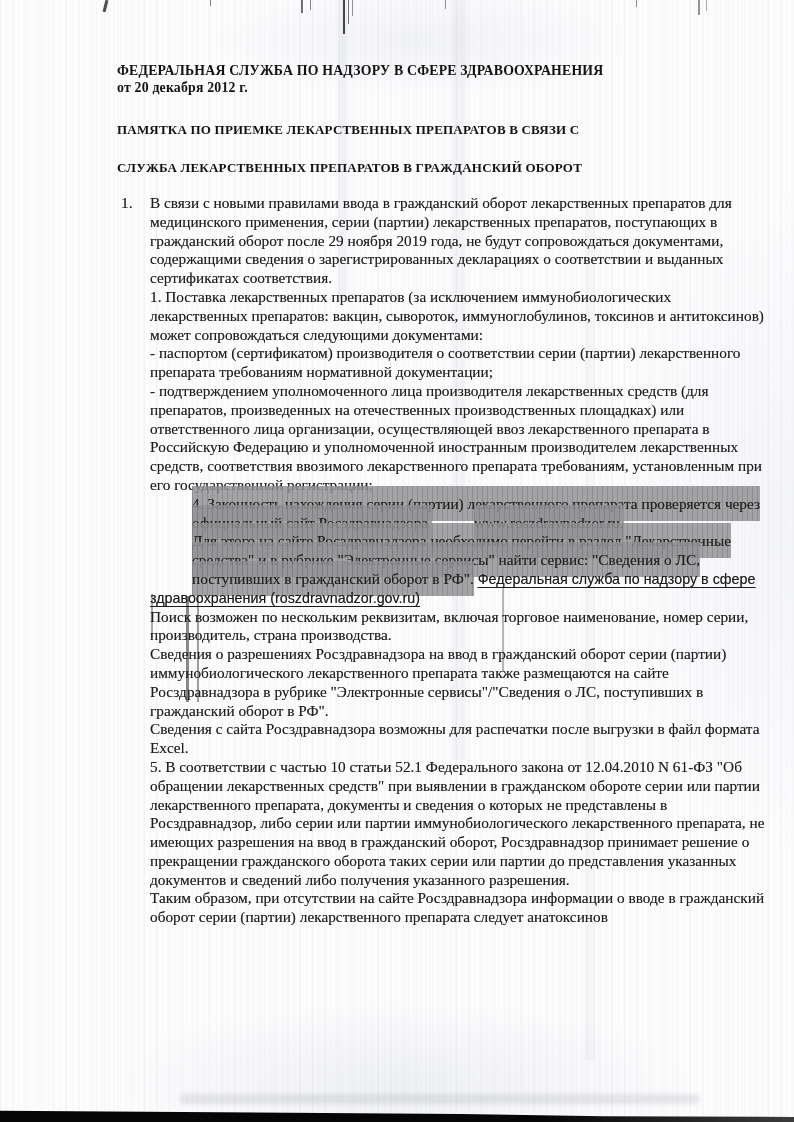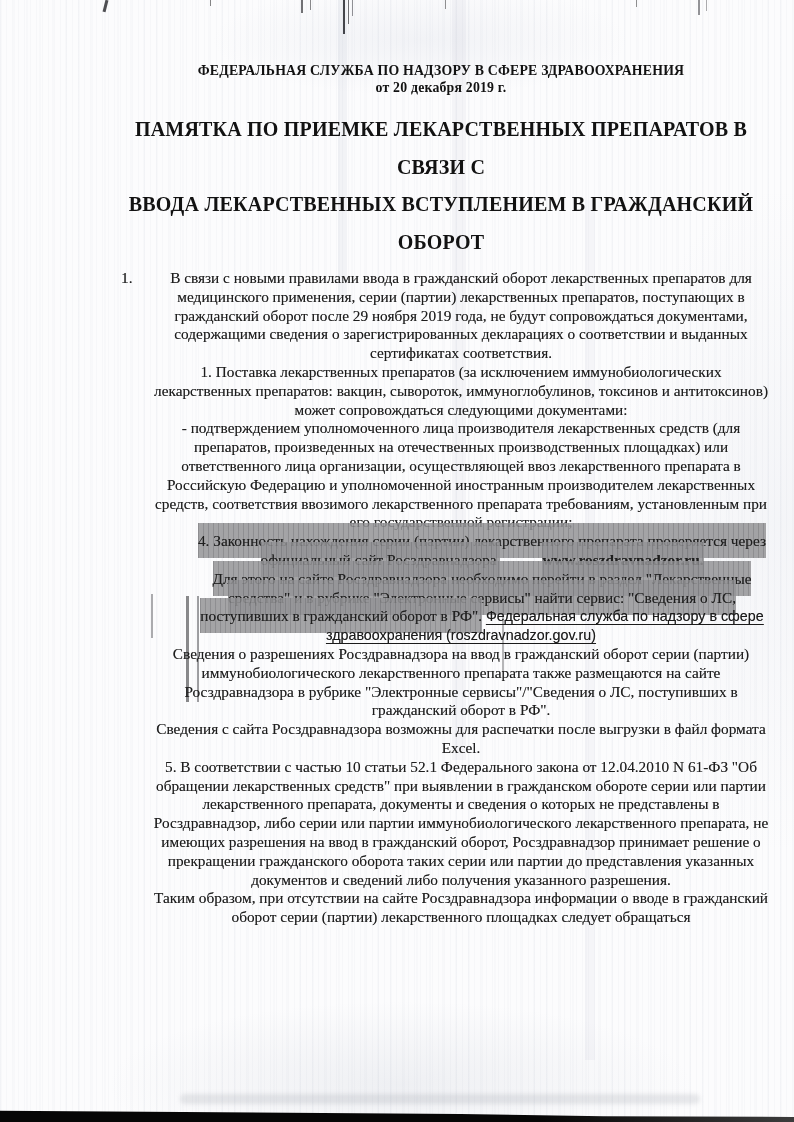--- a/index.html
+++ b/index.html
@@ -11,35 +11,35 @@
     background:
       radial-gradient(ellipse 300px 80px at 420px 40px, rgba(150,160,185,.10), transparent 70%),
       radial-gradient(ellipse 240px 480px at 780px 520px, rgba(150,160,185,.08), transparent 70%),
       radial-gradient(ellipse 420px 120px at 400px 1085px, rgba(140,150,170,.12), transparent 70%),
       repeating-linear-gradient(90deg, rgba(100,115,145,.035) 0 1px, transparent 1px 6px),
       repeating-linear-gradient(90deg, rgba(100,115,145,.028) 0 2px, transparent 2px 13px),
       #fcfcfd;
     font-family:"Liberation Serif","DejaVu Serif",serif;
     color:#1e1e1e;
   }
-  .content{position:absolute;left:117px;top:62px;width:648px;text-align:center;}
+  .content{position:absolute;left:117px;top:62px;width:648px;}
   .doc-header{font-weight:bold;font-size:13.8px;line-height:17px;color:#121212;letter-spacing:.2px;}
-  .doc-title{margin:15px 0 0 0;font-weight:bold;font-size:20px;line-height:37.5px;color:#121212;letter-spacing:.2px;}
+  .doc-title{margin:15px 0 0 0;font-weight:bold;font-size:13px;line-height:37.5px;color:#121212;letter-spacing:.2px;}
   .doc-body{margin:8px 0 0 33px;width:622px;font-size:15.3px;line-height:18.8px;text-shadow:0 0 .5px rgba(40,40,40,.55);}
   .para{margin:0;}
   .item1{position:relative;}
   .item1 .marker{position:absolute;left:-29px;top:0;}
   .hl{
     background-color:rgba(148,148,150,.85);
     background-image:repeating-linear-gradient(90deg, rgba(30,30,36,.16) 0 1px, transparent 1px 5px);
     -webkit-box-decoration-break:clone;box-decoration-break:clone;
     padding:9px 0;
     margin-left:42px;
   }
-  .url-bold{font-weight:bold;}
+  .url-bold{font-weight:normal;}
   .doc-link{
     font-family:"Liberation Sans","DejaVu Sans",sans-serif;
     font-size:14.3px;color:#1b1b1b;
     text-decoration:underline;
     text-decoration-thickness:1.4px;
     text-underline-offset:2.5px;
     cursor:pointer;
   }
   
   .art{position:absolute;pointer-events:none;}
@@ -75,37 +75,39 @@
 
   <div class="art streak" style="left:151px;top:594px;width:2px;height:44px;opacity:.35;"></div>
   <div class="art streak" style="left:186px;top:596px;width:3px;height:106px;opacity:.5;"></div>
   <div class="art streak" style="left:197px;top:596px;width:2px;height:106px;opacity:.4;"></div>
   <div class="art streak" style="left:502px;top:588px;width:2px;height:84px;opacity:.3;"></div>
 
   <div class="content">
 
     <div class="doc-header">
       <div>ФЕДЕРАЛЬНАЯ СЛУЖБА ПО НАДЗОРУ В СФЕРЕ ЗДРАВООХРАНЕНИЯ</div>
-      <div>от 20 декабря 2019 г.</div>
+      <div>от 20 декабря 2012 г.</div>
     </div>
 
     <div class="doc-title">
       <div>ПАМЯТКА ПО ПРИЕМКЕ ЛЕКАРСТВЕННЫХ ПРЕПАРАТОВ В СВЯЗИ С</div>
-      <div>ВВОДА ЛЕКАРСТВЕННЫХ ВСТУПЛЕНИЕМ В ГРАЖДАНСКИЙ ОБОРОТ</div>
+      <div>СЛУЖБА ЛЕКАРСТВЕННЫХ ПРЕПАРАТОВ В ГРАЖДАНСКИЙ ОБОРОТ</div>
     </div>
 
     <div class="doc-body">
       <p class="para item1"><span class="marker">1.</span><span>В связи с новыми правилами ввода в гражданский оборот лекарственных препаратов для медицинского применения, серии (партии) лекарственных препаратов, поступающих в гражданский оборот после 29 ноября 2019 года, не будут сопровождаться документами, содержащими сведения о зарегистрированных декларациях о соответствии и выданных сертификатах соответствия.</span></p>
       <p class="para">1. Поставка лекарственных препаратов (за исключением иммунобиологических лекарственных препаратов: вакцин, сывороток, иммуноглобулинов, токсинов и антитоксинов) может сопровождаться следующими документами:</p>
+      <p class="para">- паспортом (сертификатом) производителя о соответствии серии (партии) лекарственного препарата требованиям нормативной документации;</p>
       <p class="para">- подтверждением уполномоченного лица производителя лекарственных средств (для препаратов, произведенных на отечественных производственных площадках) или ответственного лица организации, осуществляющей ввоз лекарственного препарата в Российскую Федерацию и уполномоченной иностранным производителем лекарственных средств, соответствия ввозимого лекарственного препарата требованиям, установленным при его государственной регистрации;</p>
       <p class="para"><span class="hl">4. Законность нахождения серии (партии) лекарственного препарата проверяется через официальный сайт Росздравнадзора </span><span class="hl url-bold">www.roszdravnadzor.ru.</span><br><span class="hl">Для этого на сайте Росздравнадзора необходимо перейти в раздел "Лекарственные средства" и в рубрике "Электронные сервисы" найти сервис: "Сведения о ЛС, поступивших в гражданский оборот в РФ".</span> <a class="doc-link">Федеральная служба по надзору в сфере здравоохранения (roszdravnadzor.gov.ru)</a></p>
+      <p class="para">Поиск возможен по нескольким реквизитам, включая торговое наименование, номер серии, производитель, страна производства.</p>
       <p class="para">Сведения о разрешениях Росздравнадзора на ввод в гражданский оборот серии (партии) иммунобиологического лекарственного препарата также размещаются на сайте Росздравнадзора в рубрике "Электронные сервисы"/"Сведения о ЛС, поступивших в гражданский оборот в РФ".</p>
       <p class="para">Сведения с сайта Росздравнадзора возможны для распечатки после выгрузки в файл формата Excel.</p>
       <p class="para">5. В соответствии с частью 10 статьи 52.1 Федерального закона от 12.04.2010 N 61-ФЗ "Об обращении лекарственных средств" при выявлении в гражданском обороте серии или партии лекарственного препарата, документы и сведения о которых не представлены в Росздравнадзор, либо серии или партии иммунобиологического лекарственного препарата, не имеющих разрешения на ввод в гражданский оборот, Росздравнадзор принимает решение о прекращении гражданского оборота таких серии или партии до представления указанных документов и сведений либо получения указанного разрешения.</p>
-      <p class="para">Таким образом, при отсутствии на сайте Росздравнадзора информации о вводе в гражданский оборот серии (партии) лекарственного площадках следует обращаться</p>
+      <p class="para">Таким образом, при отсутствии на сайте Росздравнадзора информации о вводе в гражданский оборот серии (партии) лекарственного препарата следует анатоксинов</p>
     </div>
 
   </div>
 
   <div class="art smudge-bottom"></div>
   <div class="art band-bottom"></div>
 
 </div>
 
 </body></html>

